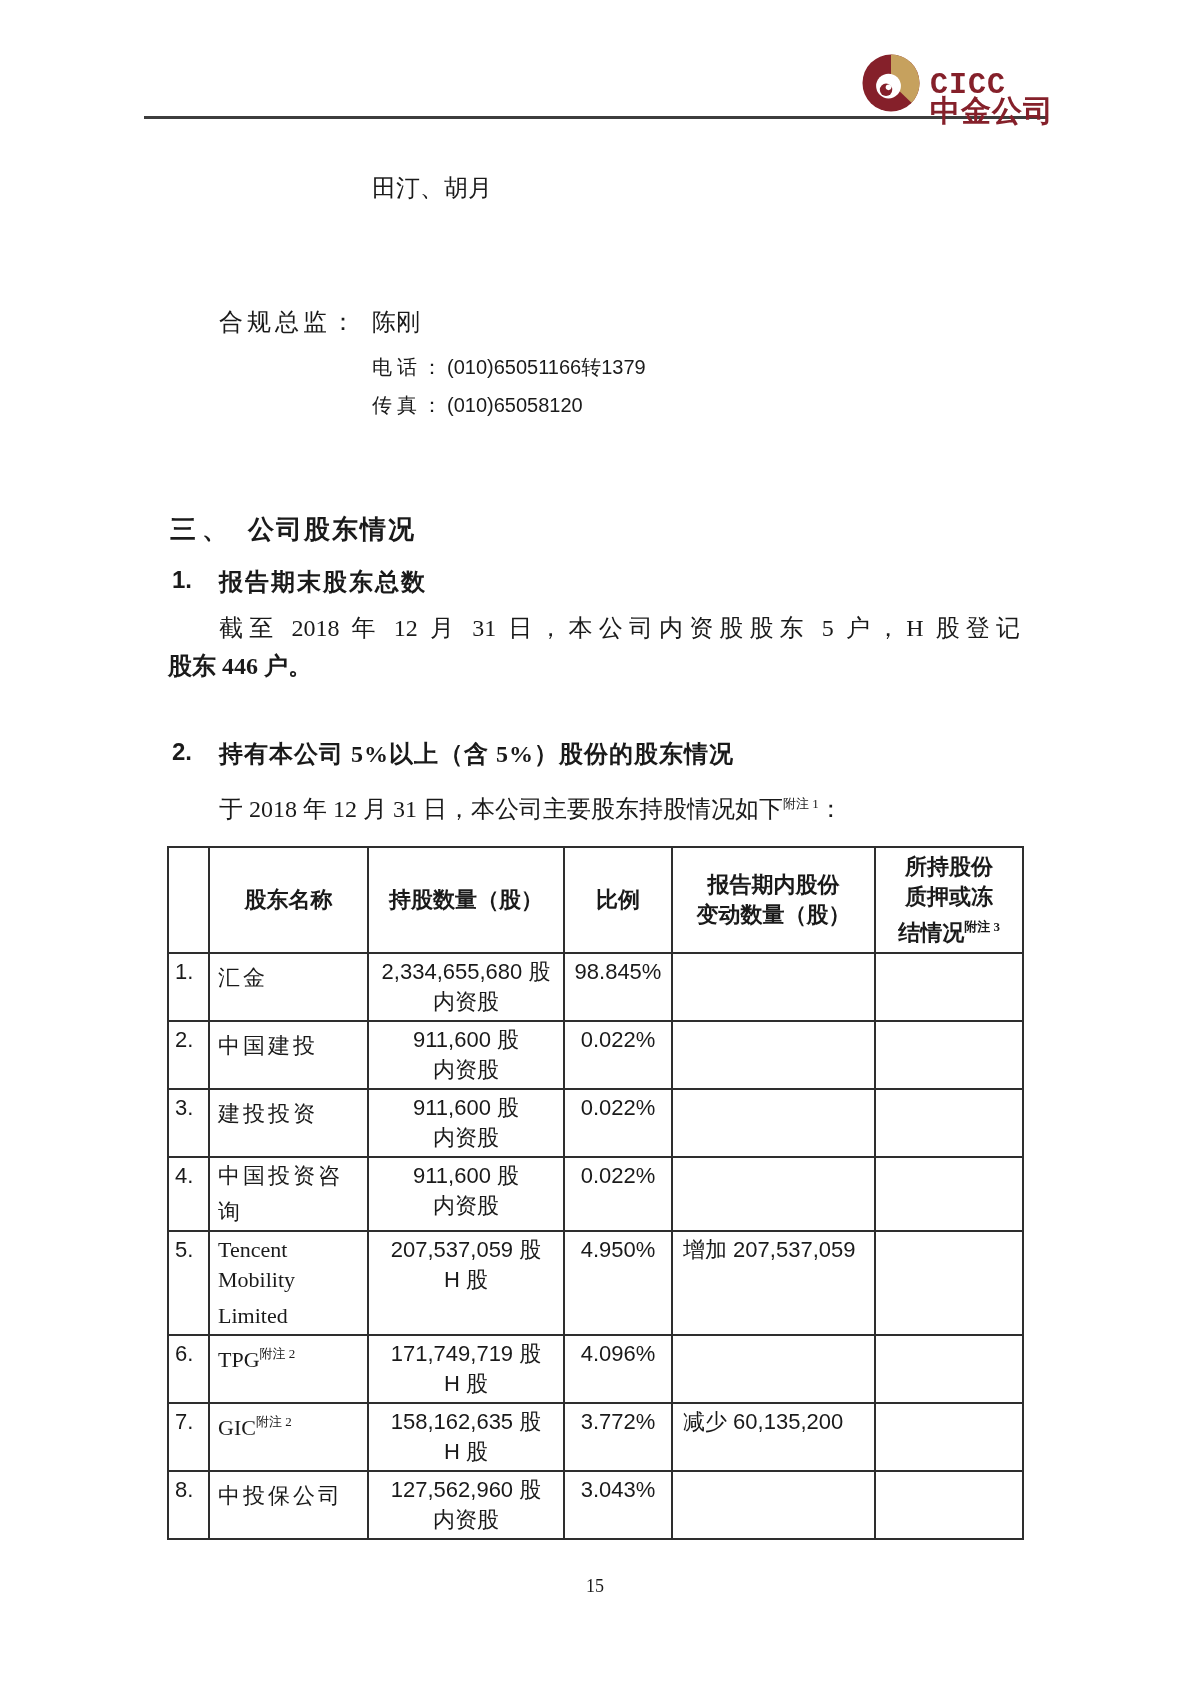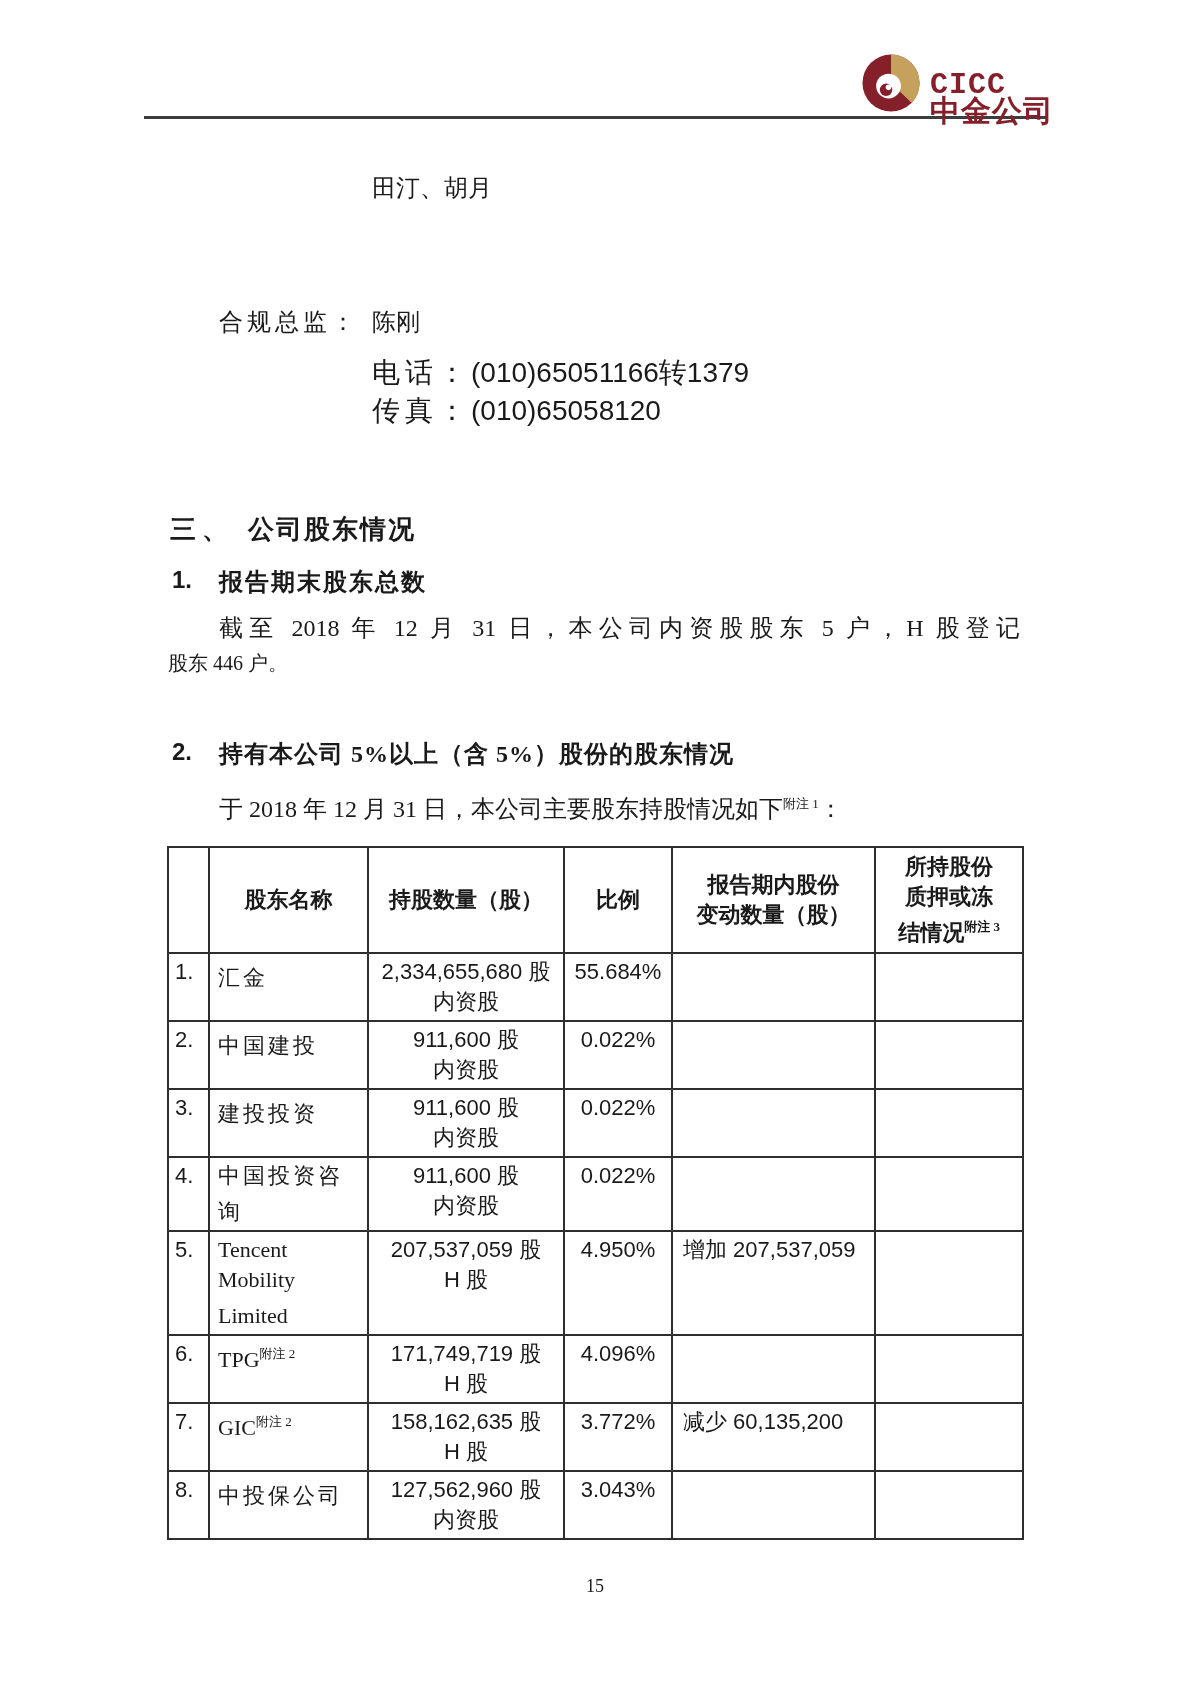--- a/index.html
+++ b/index.html
@@ -16,35 +16,35 @@
   .logo-en { font-size:30px; font-weight:bold; letter-spacing:1px; line-height:30px; }
   .logo-cn { font-size:30px; font-weight:bold; line-height:27px; letter-spacing:1px; }
 
   
   .lbl { position:absolute; font-size:24px; letter-spacing:4px; }
   .val { position:absolute; font-size:24px; }
   .preparer-label { left:219px; top:172px; width:130px; line-height:40px; }
   .preparer-value { left:372px; top:172px; }
   .compliance-label { left:219px; top:306px; }
   .compliance-value { left:372px; top:306px; }
-  .contact-line { position:absolute; left:372px; font-size:28px; }
+  .contact-line { position:absolute; left:372px; font-size:20px; }
   .contact-line .c-label { letter-spacing:5px; }
   .phone-line { top:354px; }
   .fax-line { top:392px; }
   .email-line { top:451px; }
 
   
   .h-sec { position:absolute; font-weight:bold; font-size:26px; }
   .h-sub { position:absolute; font-weight:bold; font-size:24px; }
   .sec3-num { left:170px; top:512px; letter-spacing:6px; }
   .sec3-title { left:248px; top:512px; letter-spacing:2px; }
   .sub1-num { left:172px; top:566px; }
   .sub1-title { left:219px; top:566px; letter-spacing:2px; }
   .para1-l1 { position:absolute; left:219px; top:612px; width:801px; font-size:24px; text-align:justify; text-align-last:justify; }
-  .para1-l2 { position:absolute; left:168px; top:650px; font-size:20px; }
+  .para1-l2 { position:absolute; left:168px; top:650px; font-size:24px;font-weight:bold; }
   .sub2-num { left:172px; top:738px; }
   .sub2-title { left:219px; top:738px; letter-spacing:1px; }
   .para2 { position:absolute; left:219px; top:793px; font-size:24px; }
   sup.note { font-size:13px; vertical-align:9px; letter-spacing:0; }
 
   
   .shareholder-table { position:absolute; left:167px; top:846px; border-collapse:collapse; table-layout:fixed; width:855px; }
   .shareholder-table td, .shareholder-table th { border:2px solid #2e2e2e; font-size:22px; font-weight:normal; }
   .shareholder-table thead th { font-weight:bold; text-align:center; vertical-align:middle; height:90px; line-height:30px; padding:4px 2px; }
   .shareholder-table tbody td { vertical-align:top; line-height:30px; padding:3px 4px; }
@@ -132,21 +132,21 @@
       </tr>
     </thead>
     <tbody id="table-body">
         <tr class="row-min2">
       <td class="td-no sans">1.</td>
       <td class="td-name"><span>汇金</span><sup class="note"></sup></td>
       <td class="td-qty sans">
         <div>2,334,655,680 股</div>
         <div>内资股</div>
       </td>
-      <td class="td-ratio sans">55.684%</td>
+      <td class="td-ratio sans">98.845%</td>
       <td class="td-change sans"></td>
       <td class="td-pledge"></td>
     </tr>
         <tr class="row-min2">
       <td class="td-no sans">2.</td>
       <td class="td-name"><span>中国建投</span><sup class="note"></sup></td>
       <td class="td-qty sans">
         <div>911,600 股</div>
         <div>内资股</div>
       </td>

